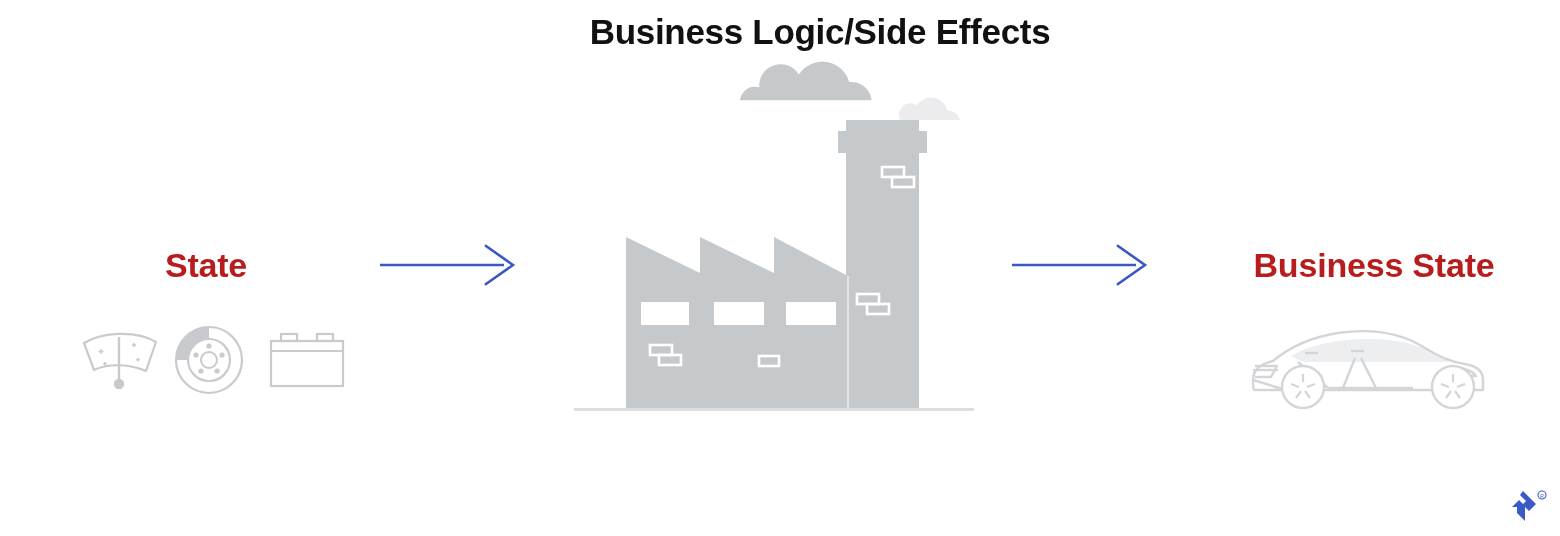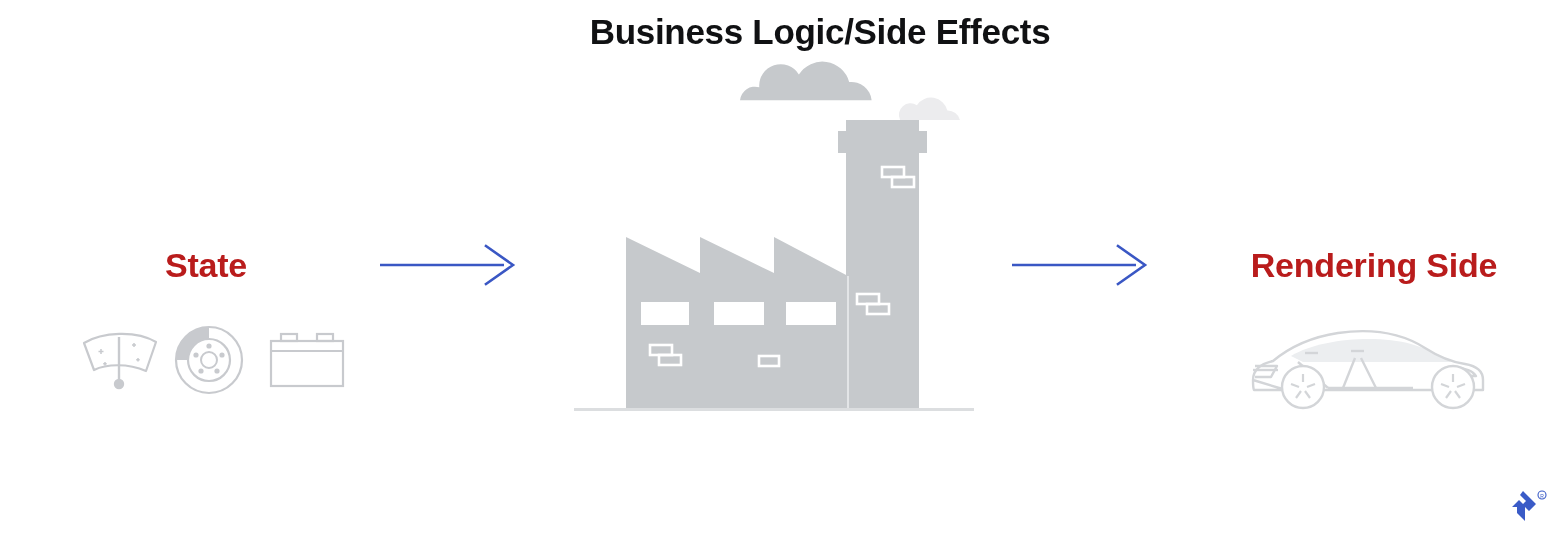--- a/index.html
+++ b/index.html
@@ -159,21 +159,21 @@
     </svg>
   </div>
 
   <div class="arrow arrow-2">
     <svg width="140" height="50" viewBox="0 0 140 50" fill="none">
       <path d="M2 25 L126 25" stroke="#3a57c4" stroke-width="2.6"></path>
       <path d="M108 6 L135 25 L108 44" stroke="#3a57c4" stroke-width="2.6" fill="none" stroke-linecap="square"></path>
     </svg>
   </div>
 
-  <div class="stage-label label-render">Rendering Side</div>
+  <div class="stage-label label-render">Business State</div>
 
   <div class="car">
     <svg width="250" height="90" viewBox="0 0 250 90" fill="none">
 
       <path d="M48 34 C78 16, 135 13, 168 22 C185 27, 200 34, 208 40 L60 40 Z" fill="#eceef0"></path>
 
       <g stroke="#d3d5d8" stroke-width="2.4" fill="none" stroke-linejoin="round">
         <path d="M10 58 C10 48, 17 42, 30 39 C42 29, 62 16, 95 11 C130 6, 160 12, 182 26
                  C196 35, 208 40, 222 42 C234 44, 240 50, 240 58 L240 68 L227 68
                  M193 68 L77 68 M43 68 L11 68 C10 66, 10 62, 10 58 Z"></path>

